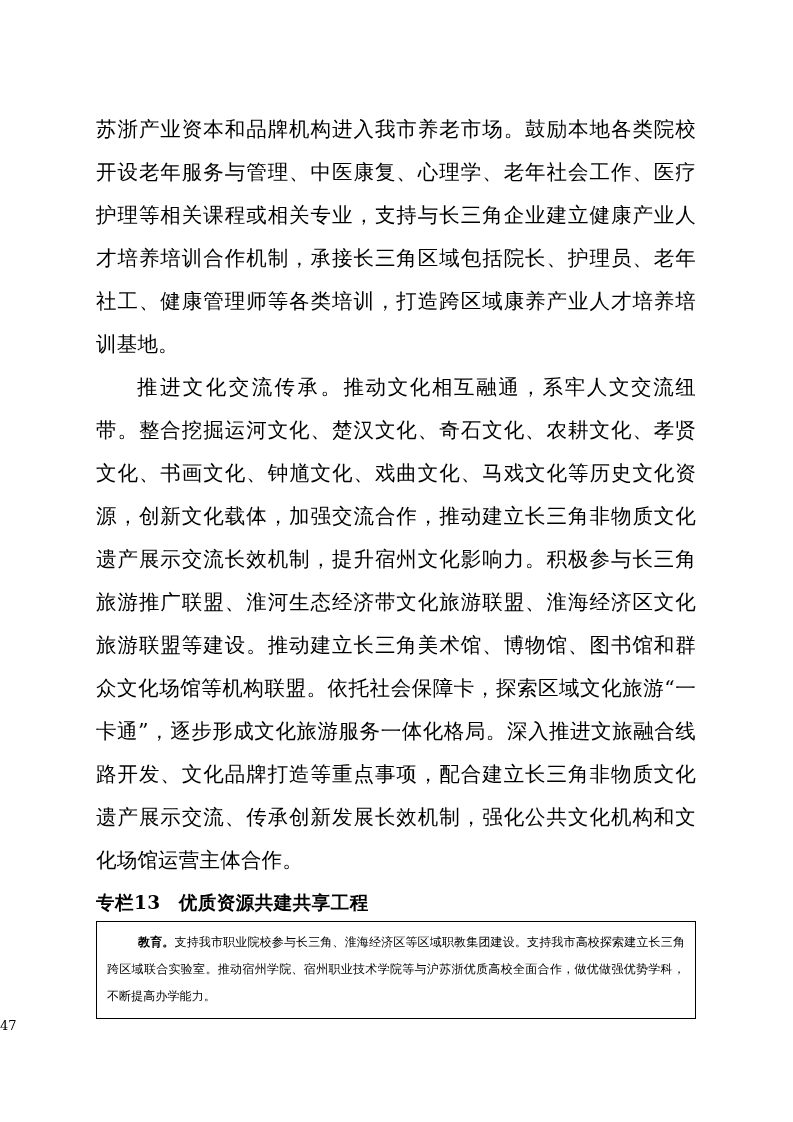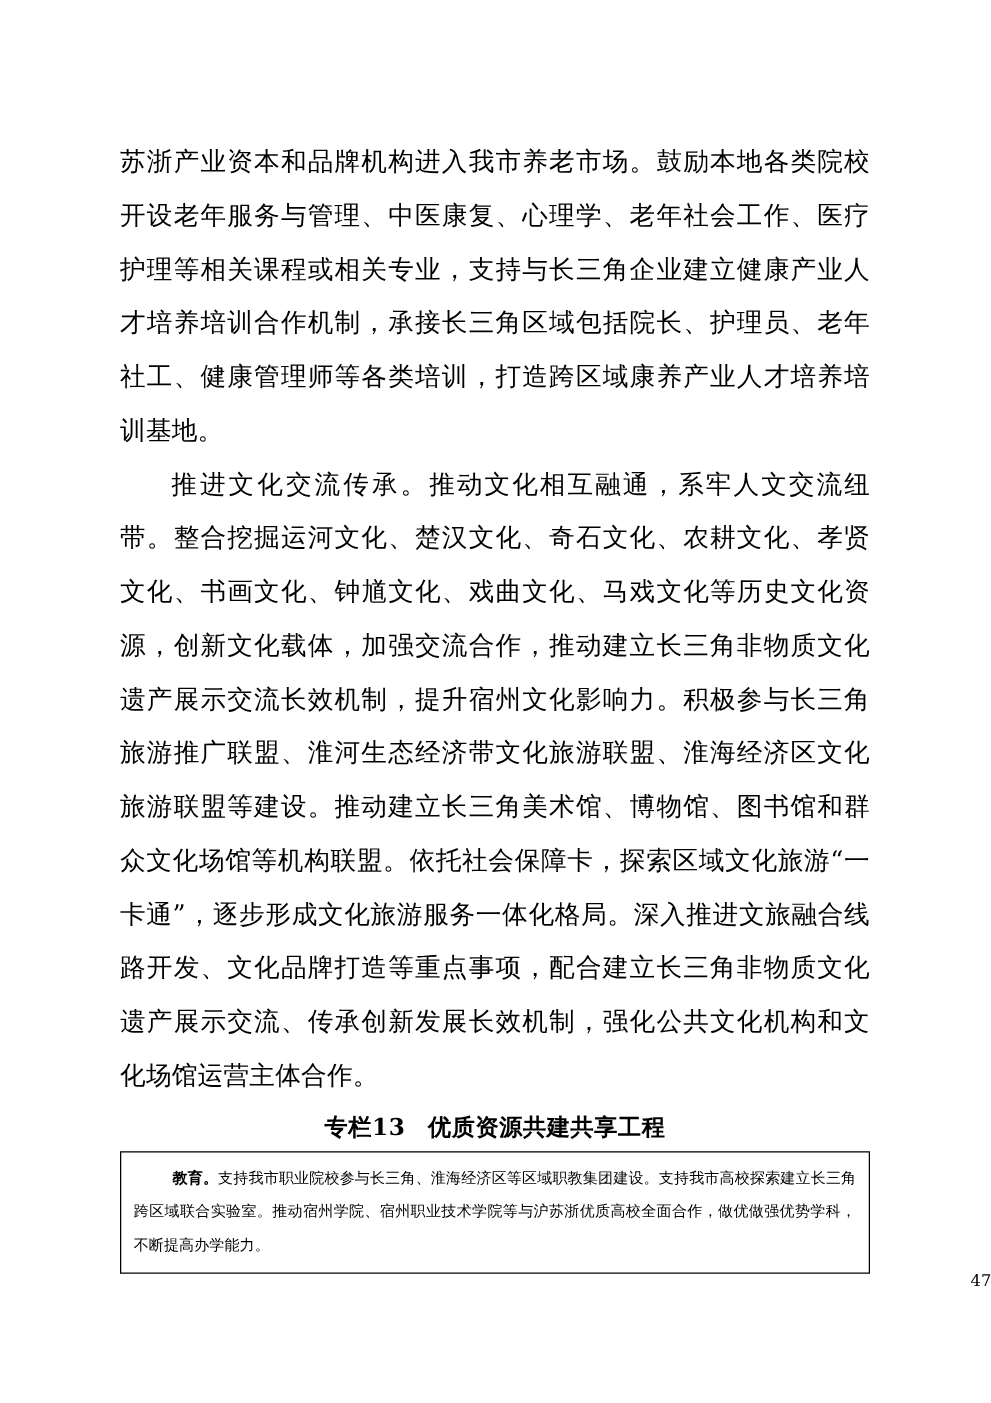--- a/index.html
+++ b/index.html
@@ -33,21 +33,21 @@
   }
   .para.indent {
     text-indent: 41px;
   }
   .lead {
     font-weight: normal;
     letter-spacing: 1px;
   }
   .box-title {
     margin-top: 6px;
-    text-align: center;
+    text-align: left;
     font-size: 18.5px;
     font-weight: bold;
     letter-spacing: 0.5px;
     line-height: 30px;
   }
   .box-title .num {
     font-weight: bold;
   }
   .box-title .gap {
     display: inline-block;
@@ -69,21 +69,21 @@
     letter-spacing: 0.1px;
   }
   .box .kw {
     font-weight: bold;
   }
   .page-number {
     position: absolute;
     left: 0;
     right: 0;
     top: 1018px;
-    text-align: right;
+    text-align: left;
     font-size: 13px;
     font-family: "DejaVu Serif", "Liberation Serif", serif;
   }
 </style>
 </head>
 <body>
 
 <div class="page">
   <div class="content">
 

